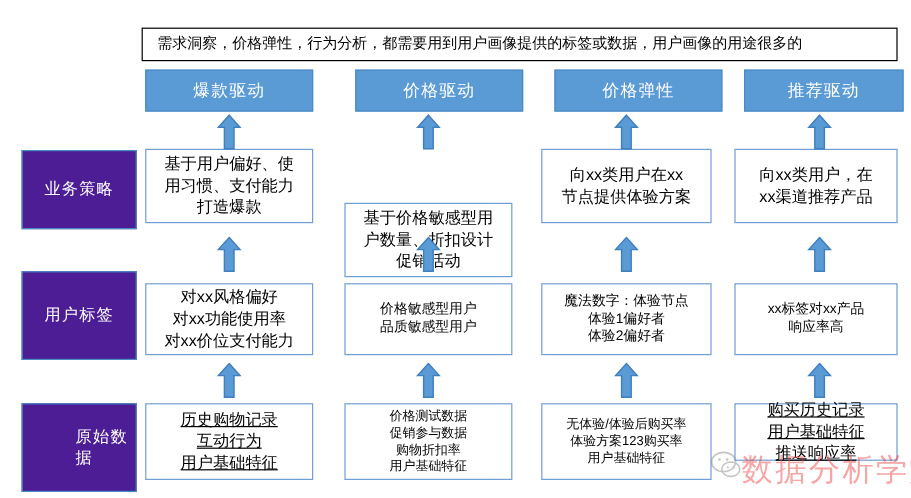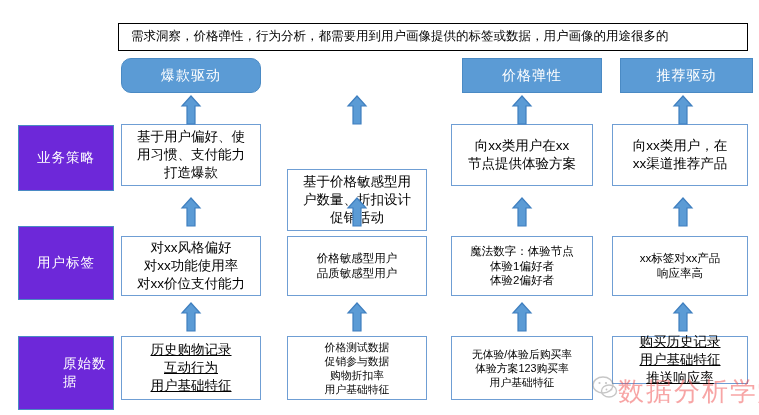--- a/index.html
+++ b/index.html
@@ -51,21 +51,21 @@
     display: flex;
     align-items: center;
     justify-content: center;
     letter-spacing: 1px;
   }
 
   
   .side {
     left: 18px;
     width: 96px;
-    background: #6d28d9;
+    background: #4c1d95;
     border: 1px solid #4a8ac4;
     color: #ffffff;
     font-size: 13.5px;
     display: flex;
     align-items: center;
     justify-content: center;
     letter-spacing: 1px;
   }
   .side.r1 { top: 125px; height: 66px; }
   .side.r2 { top: 226px; height: 74px; }
@@ -121,21 +121,22 @@
     height: 26px;
   }
 </style>
 </head>
 <body>
 
 <div id="canvas">
 
   <div class="abs banner">需求洞察，价格弹性，行为分析，都需要用到用户画像提供的标签或数据，用户画像的用途很多的</div>
 
-  <div class="abs hdr" style="left:121px; width:140px;border-radius:10px;">爆款驱动</div>
+  <div class="abs hdr" style="left:121px; width:140px;">爆款驱动</div>
+  <div class="abs hdr" style="left:296px; width:140px;">价格驱动</div>
   <div class="abs hdr" style="left:462px; width:140px;">价格弹性</div>
   <div class="abs hdr" style="left:620px; width:133px;">推荐驱动</div>
 
   <div class="abs side r1">业务策略</div>
   <div class="abs side r2">用户标签</div>
   <div class="abs side r3">原始数据</div>
 
   <div class="abs cell" style="left:121px; top:124px; width:140px; height:62px;">
     <span class="txt">基于用户偏好、使
 用习惯、支付能力

